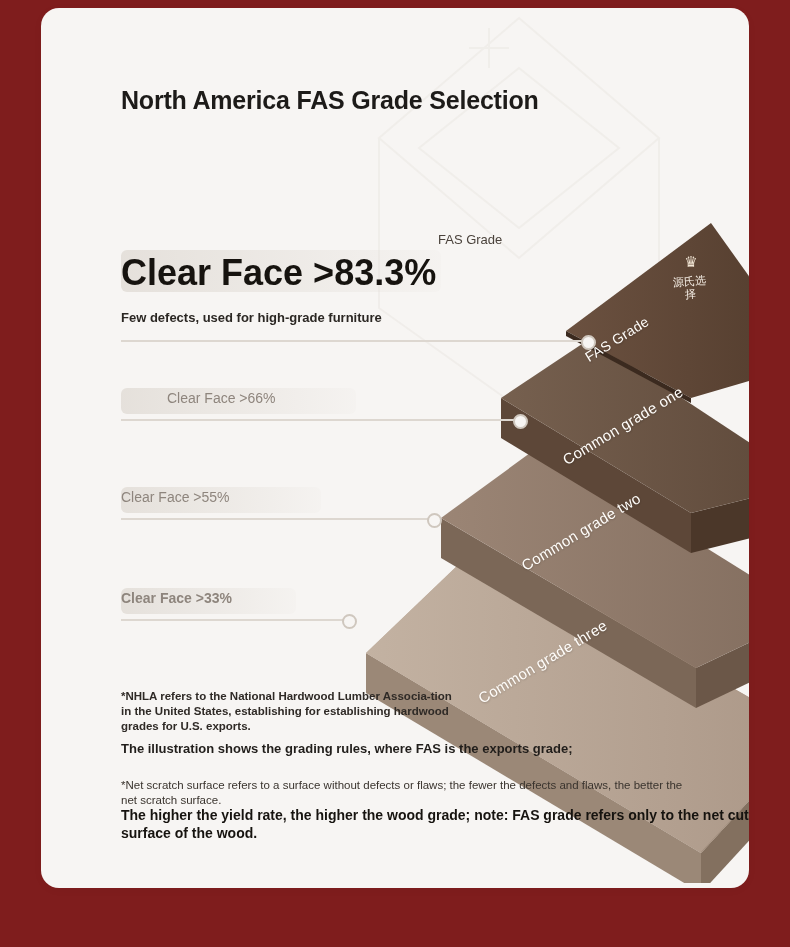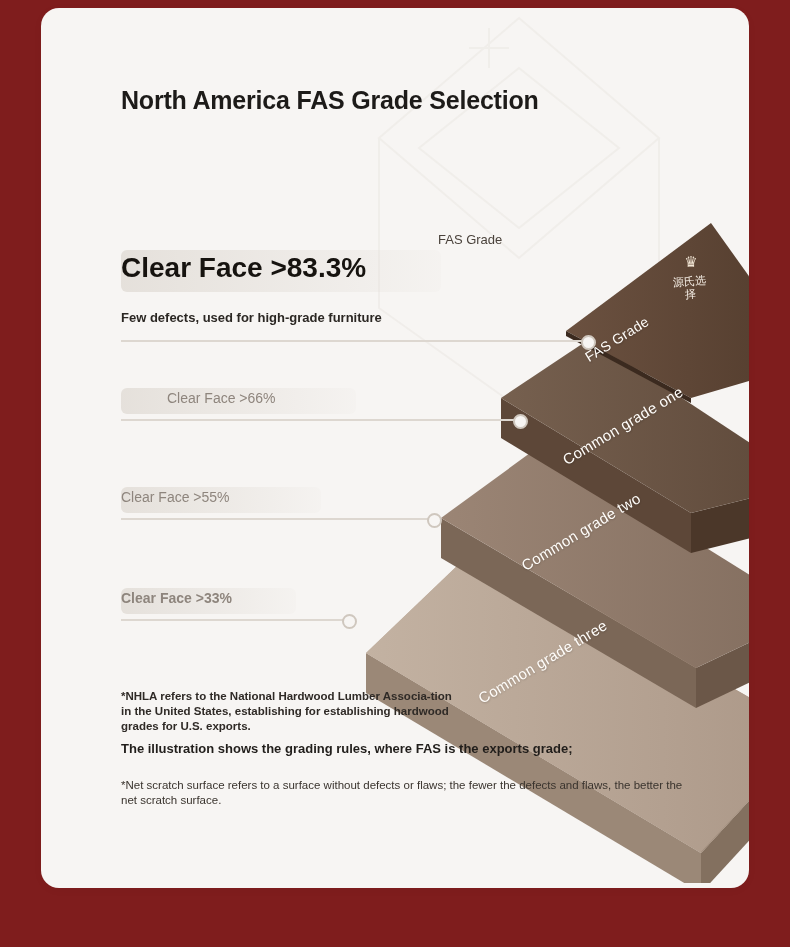--- a/index.html
+++ b/index.html
@@ -137,21 +137,21 @@
     background: linear-gradient(90deg, rgba(226,221,215,0.85), rgba(226,221,215,0.1));
     border-radius: 6px;
   }
   .row .txt {
     position: absolute;
     left: 0;
     white-space: nowrap;
   }
 
   .big-pct {
-    font-size: 28px;
+    font-size: 36px;
     font-weight: bold;
     color: #16130f;
   }
   .big-sub {
     font-size: 13px;
     font-weight: bold;
     color: #2b2723;
   }
   .sm-pct {
     font-size: 14px;
@@ -296,15 +296,16 @@
     <div class="row" style="top:611px; width:235px;">
       <div class="plate" style="top:-31px; width:175px; height:26px;"></div>
       <div class="bar" style="width:225px;"></div>
       <div class="dot" style="left:221px;"></div>
       <div class="txt sm-pct" style="top:-29px;font-weight:bold;">Clear Face &gt;33%</div>
     </div>
 
     <div class="fn fn-small" style="top:681px; width:335px;">*NHLA refers to the National Hardwood Lumber Associa-tion in the United States, establishing for establishing hardwood grades for U.S. exports.</div>
     <div class="fn fn-mid" style="top:733px; width:560px;">The illustration shows the grading rules, where FAS is the exports grade;</div>
     <div class="fn fn-small" style="top:770px; width:565px; font-weight:normal; color:#3a342e;">*Net scratch surface refers to a surface without defects or flaws; the fewer the defects and flaws, the better the net scratch surface.</div>
+    <div class="fn fn-strong" style="top:798px; width:640px;">The higher the yield rate, the higher the wood grade; note: FAS grade refers only to the net cut surface of the wood.</div>
 
   </div>
 </div>
 
 </body></html>

